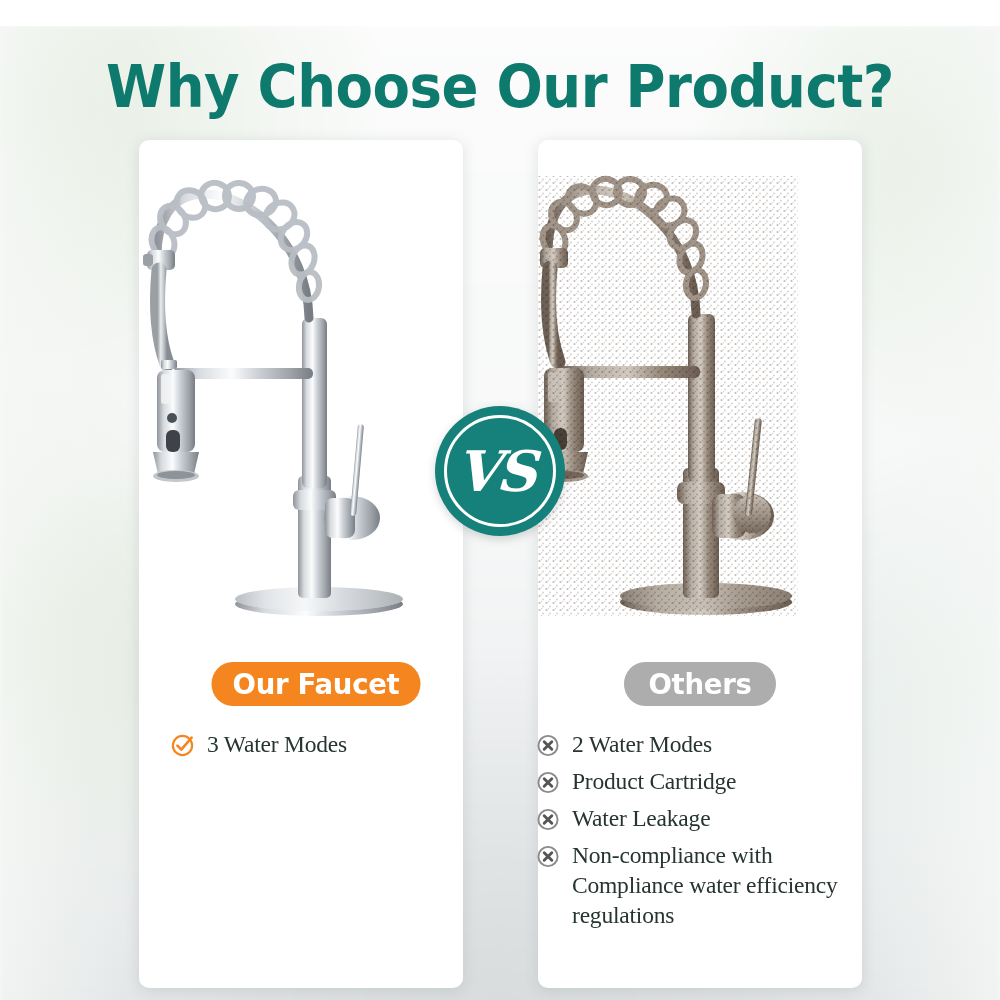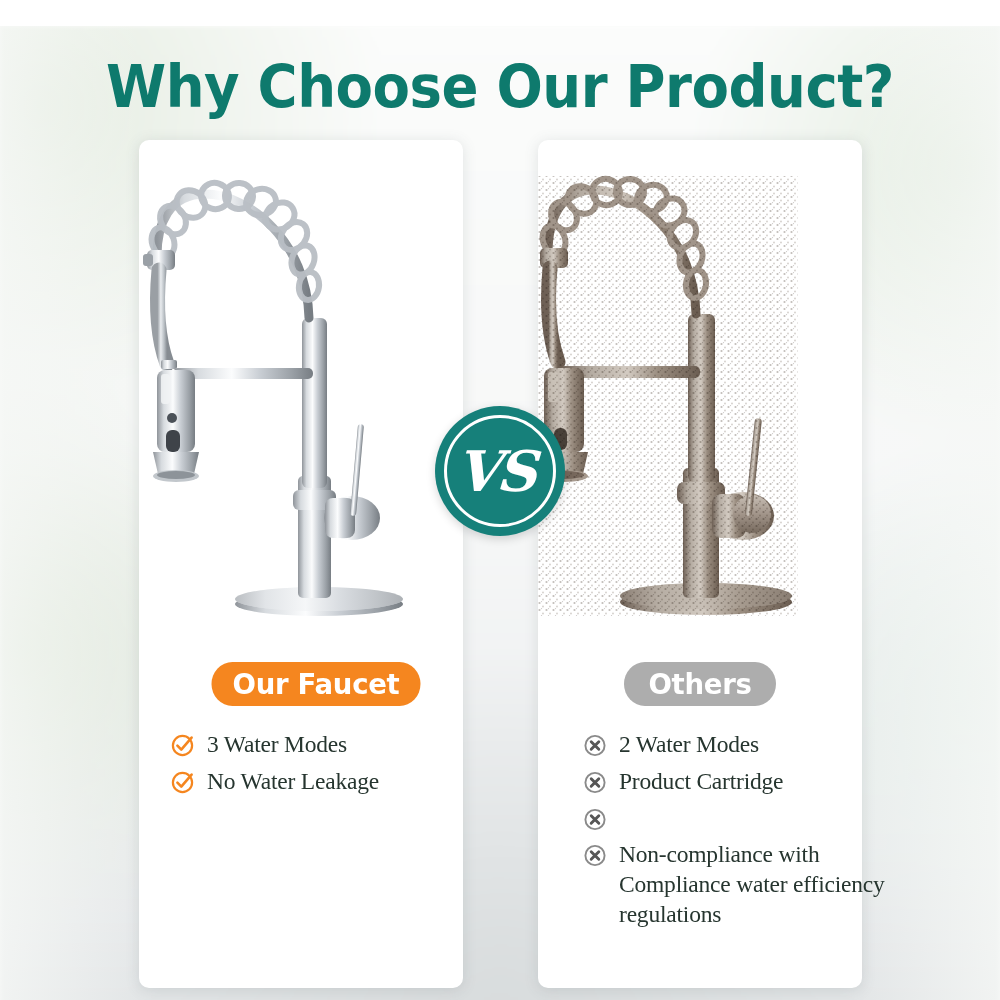--- a/index.html
+++ b/index.html
@@ -122,21 +122,21 @@
     background: #adadad;
   }
 
   
   .features {
     position: absolute;
     top: 703px;
     width: 330px;
   }
   #features-left  { left: 170px; }
-  #features-right { left: 582px; }
+  #features-right { left: 535px; }
 
   .feature-row {
     display: flex;
     align-items: flex-start;
     margin-bottom: 7px;
   }
   .feature-icon {
     flex: 0 0 auto;
     width: 26px; height: 26px;
     margin-right: 11px;
@@ -341,29 +341,20 @@
       <span class="feature-icon">
         <svg viewBox="0 0 26 26" xmlns="http://www.w3.org/2000/svg">
           <circle cx="12.5" cy="13.5" r="9.6" fill="none" stroke="#f5861f" stroke-width="2.2"></circle>
           <path d="M7.4 13.6 L11.3 17.6 L21.6 5.6" fill="none" stroke="#f5861f" stroke-width="2.6" stroke-linecap="round" stroke-linejoin="round"></path>
         </svg>
       </span>
       <span class="feature-text">3 Water Modes</span>
     </div>
 
 
-    <div class="feature-row">
-      <span class="feature-icon">
-        <svg viewBox="0 0 26 26" xmlns="http://www.w3.org/2000/svg">
-          <circle cx="12.5" cy="13.5" r="9.6" fill="none" stroke="#f5861f" stroke-width="2.2"></circle>
-          <path d="M7.4 13.6 L11.3 17.6 L21.6 5.6" fill="none" stroke="#f5861f" stroke-width="2.6" stroke-linecap="round" stroke-linejoin="round"></path>
-        </svg>
-      </span>
-      <span class="feature-text">No Water Leakage</span>
-    </div>
 
   </div>
 
   <div class="features" id="features-right">
 
     <div class="feature-row">
       <span class="feature-icon">
         <svg viewBox="0 0 26 26" xmlns="http://www.w3.org/2000/svg">
           <circle cx="13" cy="13.5" r="9.6" fill="none" stroke="#8a8a8a" stroke-width="1.9"></circle>
           <path d="M9.2 9.7 L16.8 17.3 M16.8 9.7 L9.2 17.3" fill="none" stroke="#565656" stroke-width="2.9" stroke-linecap="round"></path>
@@ -382,20 +373,21 @@
       <span class="feature-text">Product Cartridge</span>
     </div>
 
     <div class="feature-row">
       <span class="feature-icon">
         <svg viewBox="0 0 26 26" xmlns="http://www.w3.org/2000/svg">
           <circle cx="13" cy="13.5" r="9.6" fill="none" stroke="#8a8a8a" stroke-width="1.9"></circle>
           <path d="M9.2 9.7 L16.8 17.3 M16.8 9.7 L9.2 17.3" fill="none" stroke="#565656" stroke-width="2.9" stroke-linecap="round"></path>
         </svg>
       </span>
+      <span class="feature-text">Water Leakage</span>
     </div>
 
     <div class="feature-row">
       <span class="feature-icon">
         <svg viewBox="0 0 26 26" xmlns="http://www.w3.org/2000/svg">
           <circle cx="13" cy="13.5" r="9.6" fill="none" stroke="#8a8a8a" stroke-width="1.9"></circle>
           <path d="M9.2 9.7 L16.8 17.3 M16.8 9.7 L9.2 17.3" fill="none" stroke="#565656" stroke-width="2.9" stroke-linecap="round"></path>
         </svg>
       </span>
       <span class="feature-text" style="max-width:285px;">Non-compliance with Compliance water efficiency regulations</span>

